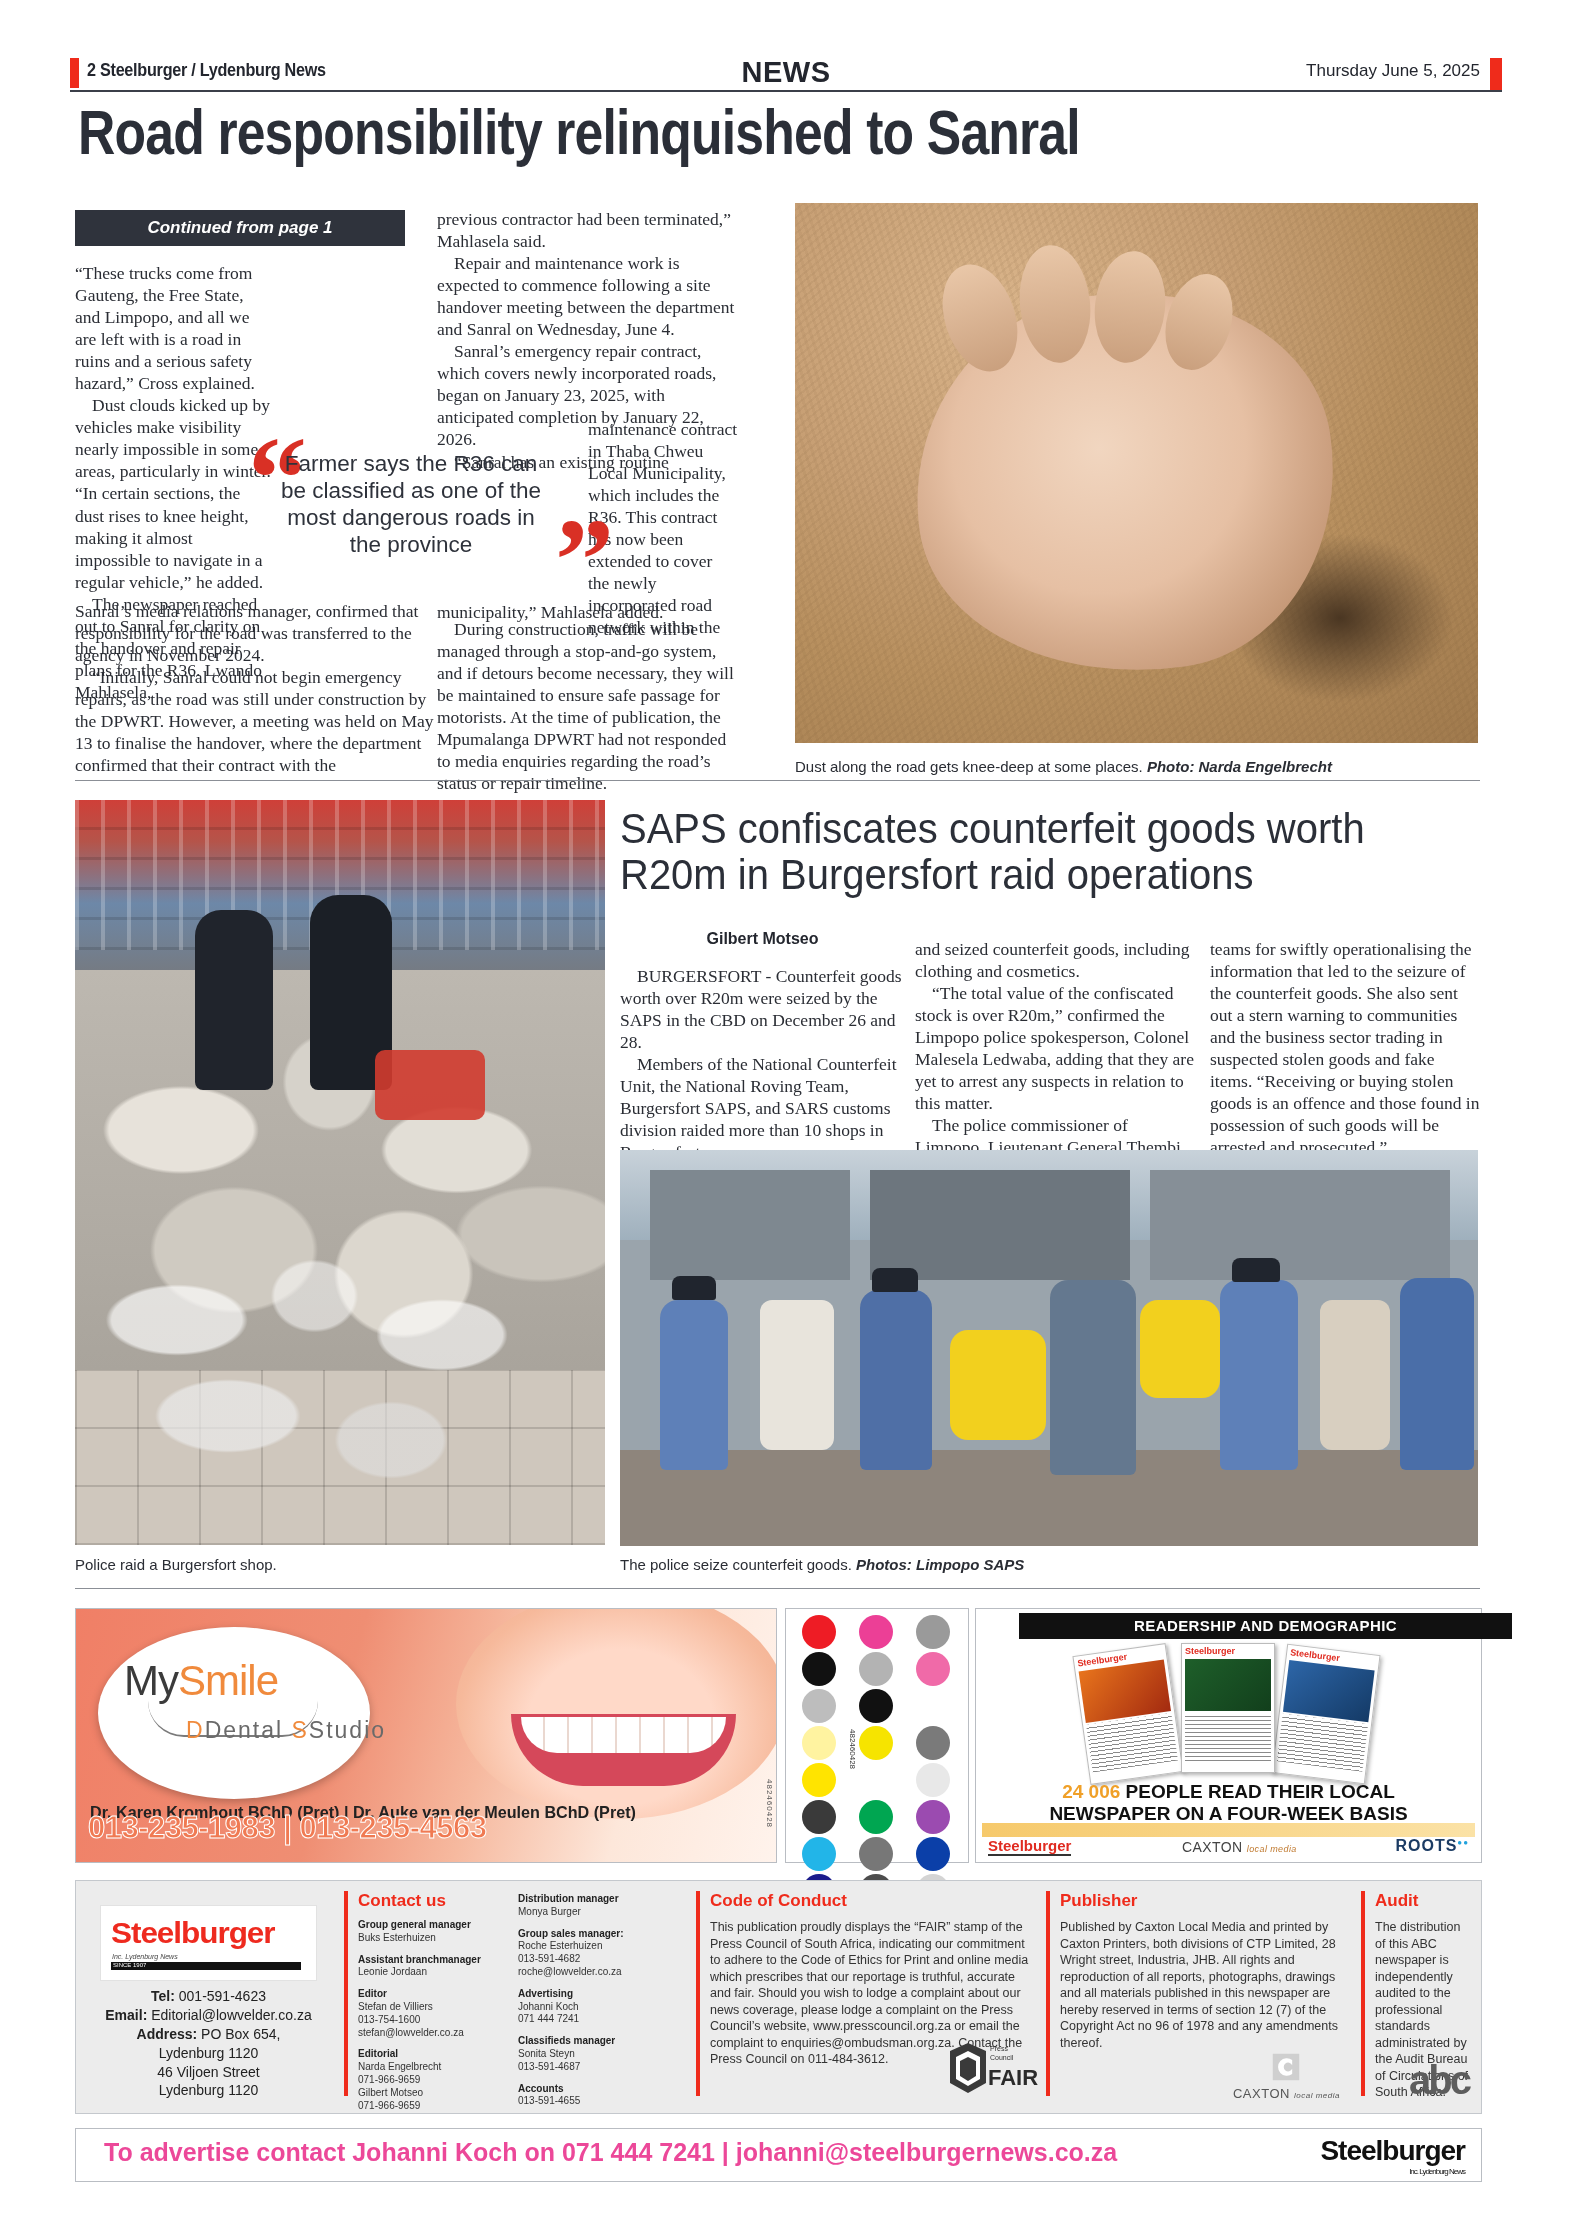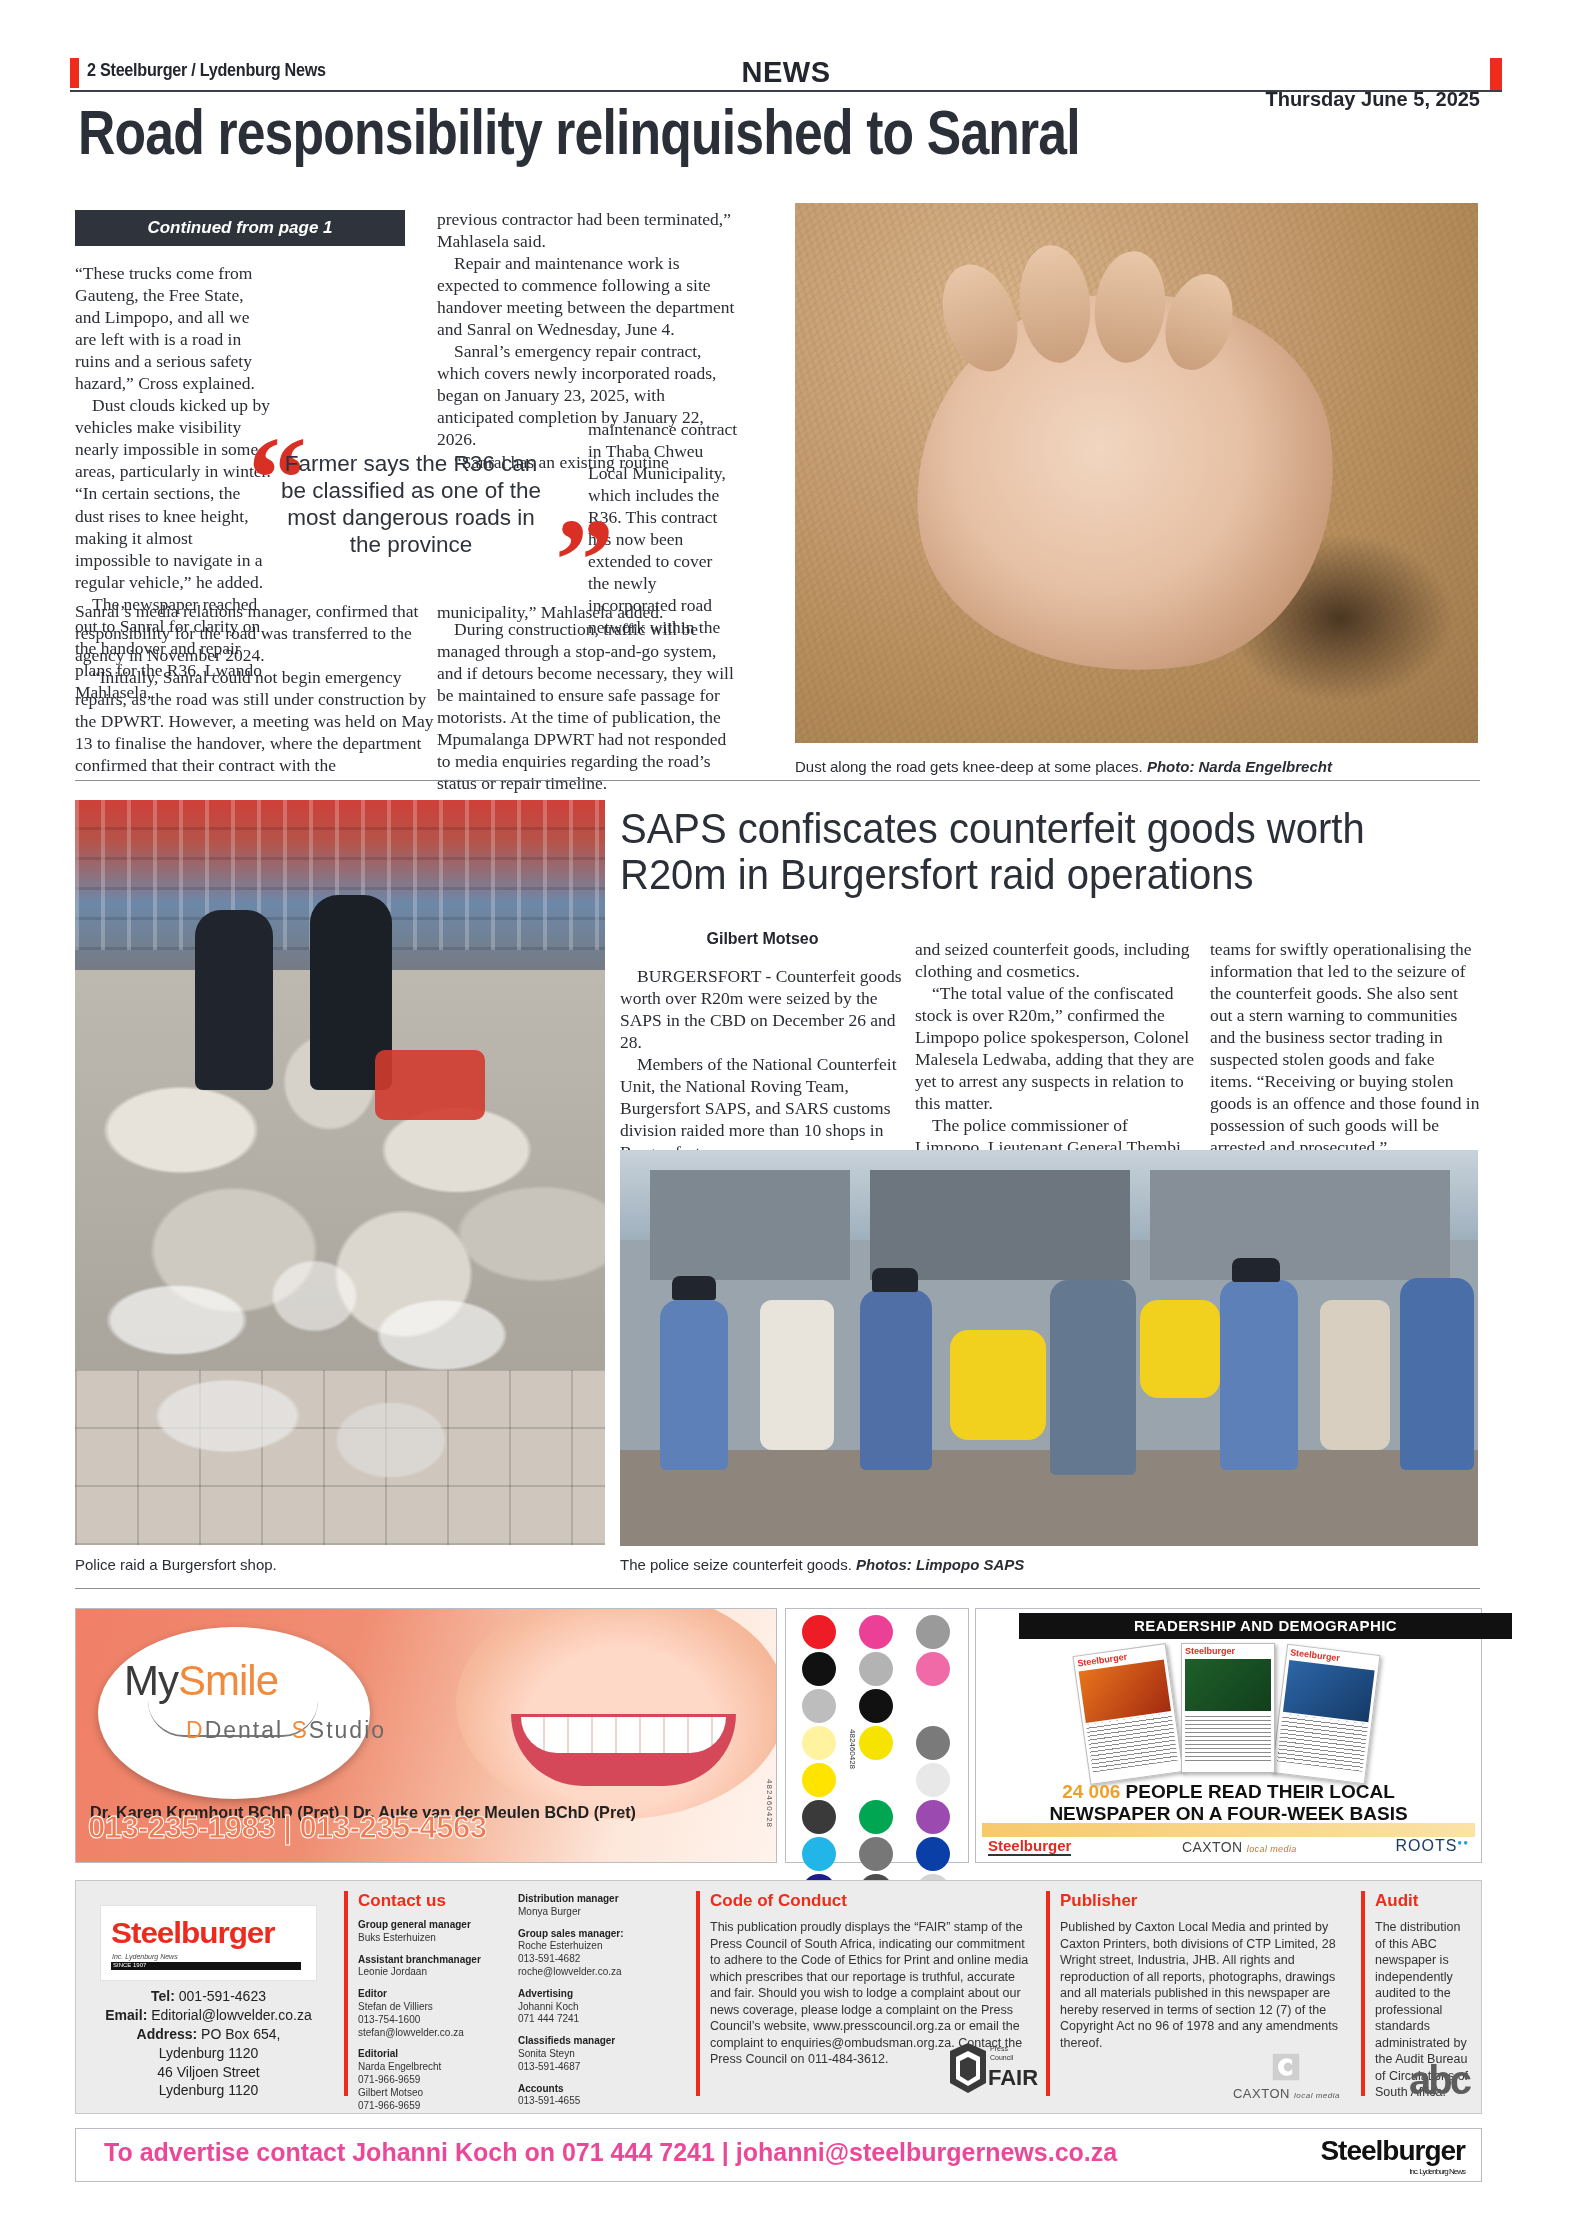--- a/index.html
+++ b/index.html
@@ -5,21 +5,21 @@
   html,body{margin:0;padding:0;background:#fff;}
   body{width:1572px;height:2224px;font-family:"Liberation Sans",sans-serif;color:#23262e;position:relative;overflow:hidden;}
   .page{position:absolute;left:0;top:0;width:1572px;height:2224px;}
 
   
   .topbar{position:absolute;left:70px;top:58px;width:1432px;height:34px;}
   .topbar .redtick{position:absolute;left:0;top:0;width:9px;height:30px;background:#ef2b1b;}
   .folio{position:absolute;left:17px;top:2px;font-size:18px;font-weight:bold;letter-spacing:-.3px;
          font-family:"Liberation Sans Narrow","Liberation Sans",sans-serif;transform:scaleX(.9);transform-origin:left top;}
   .section-word{position:absolute;left:0;right:0;top:-2px;text-align:center;font-size:29px;font-weight:bold;letter-spacing:.5px;}
-  .dateline{position:absolute;right:22px;top:3px;font-size:20px;font-weight:bold;margin-top:27px;}
+  .dateline{position:absolute;right:22px;top:3px;font-size:17px;font-weight:normal;}
   .redtick-r{position:absolute;right:0;top:0;width:12px;height:32px;background:#ef2b1b;}
   .topbar .rule{position:absolute;left:0;right:0;top:32px;height:2px;background:#3b3f49;}
 
   
   .headline{position:absolute;left:78px;top:100px;width:1400px;font-size:63px;line-height:1.02;
             font-weight:bold;letter-spacing:-1px;color:#2b2f38;
             font-family:"Liberation Sans Narrow","Liberation Sans",sans-serif;
             transform:scaleX(.82);transform-origin:left top;white-space:nowrap;}
 
   
@@ -154,21 +154,21 @@
   #ad-readership .pp .lines{margin:2px 3px;height:48px;
       background:repeating-linear-gradient(0deg,#8a8a8a 0 1px,#fff 1px 4px);}
   #ad-readership .stat{position:absolute;left:10px;top:172px;width:485px;text-align:center;font-size:19px;font-weight:bold;color:#111;line-height:1.15;}
   #ad-readership .stat em{font-style:normal;color:#f0a028;}
   #ad-readership .goldbar{position:absolute;left:6px;top:214px;width:493px;height:14px;background:linear-gradient(90deg,#f6c96b,#fbe2a6);}
   #ad-readership .logos{position:absolute;left:6px;top:228px;width:493px;height:21px;}
   #ad-readership .lg-steel{position:absolute;left:6px;top:0;font-size:15px;font-weight:bold;color:#e02b20;
       font-family:"Liberation Sans Narrow","Liberation Sans",sans-serif;border-bottom:2px solid #333;}
   #ad-readership .lg-caxton{position:absolute;left:200px;top:2px;font-size:14px;color:#444;letter-spacing:.4px;}
   #ad-readership .lg-caxton i{font-style:italic;font-size:9px;color:#c07a30;}
-  #ad-readership .lg-roots{position:absolute;right:6px;top:0;font-size:16px;font-weight:normal;color:#1b3b63;letter-spacing:1px;}
+  #ad-readership .lg-roots{position:absolute;right:6px;top:0;font-size:16px;font-weight:bold;color:#1b3b63;letter-spacing:1px;}
   #ad-readership .lg-roots sup{color:#22a3dd;font-size:8px;}
 
   
   #colophon{left:75px;top:1880px;width:1405px;height:232px;background:#ececec;border:1px solid #c4c8cd;}
   .col-sec{position:absolute;top:10px;height:212px;}
   .col-sec .bar{position:absolute;left:0;top:0;width:4px;height:205px;background:#ef2b1b;}
   .col-h{font-size:17px;font-weight:bold;color:#ef2b1b;margin:0 0 8px 0;}
   .col-body{font-size:10px;line-height:1.28;color:#333;}
   .col-body .k{font-weight:bold;color:#222;}
   .col-body .blk{margin-bottom:9px;}

